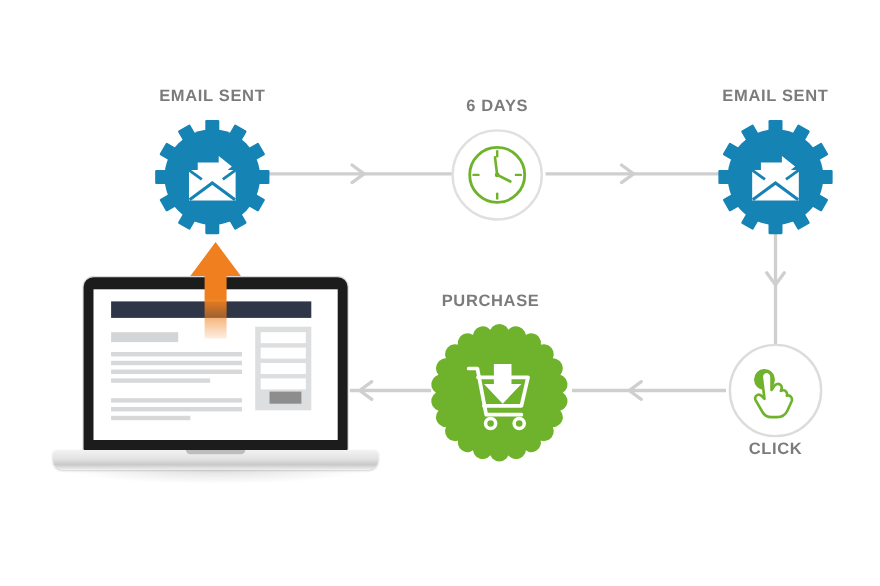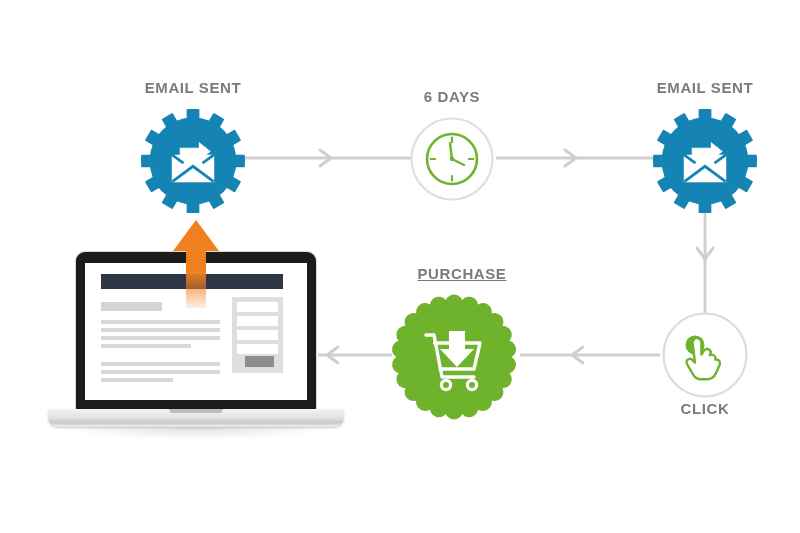--- a/index.html
+++ b/index.html
@@ -291,21 +291,21 @@
         <path d="M46.5 52 L92 52 L86 78 L52 78"></path>
       </g>
       <circle cx="58" cy="94" r="4.6" fill="none" stroke="#ffffff" stroke-width="3.2"></circle>
       <circle cx="84" cy="94" r="4.6" fill="none" stroke="#ffffff" stroke-width="3.2"></circle>
 
       <g fill="#ffffff">
         <path d="M61 40 L77 40 L77 58 L86 58 L69 76 L52 58 L61 58 Z"></path>
       </g>
     </svg>
   </div>
-  <div class="node-label" style="left:352px; top:265px;text-decoration:underline;">PURCHASE</div>
+  <div class="node-label" style="left:336px; top:265px;">PURCHASE</div>
 
   <div id="laptop">
     <div class="lid">
       <div class="screen">
         <div class="scr-header"></div>
         <div class="scr-heading"></div>
 
         <div class="scr-line" style="top:57px; width:119px;"></div>
         <div class="scr-line" style="top:65px; width:119px;"></div>
         <div class="scr-line" style="top:73px; width:119px;"></div>

